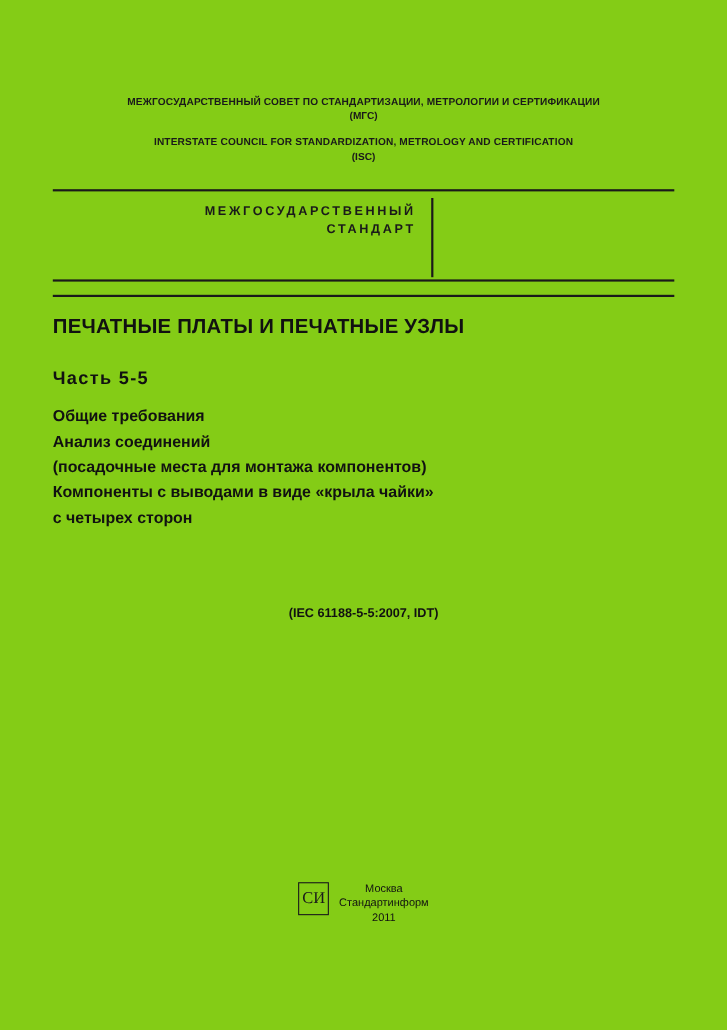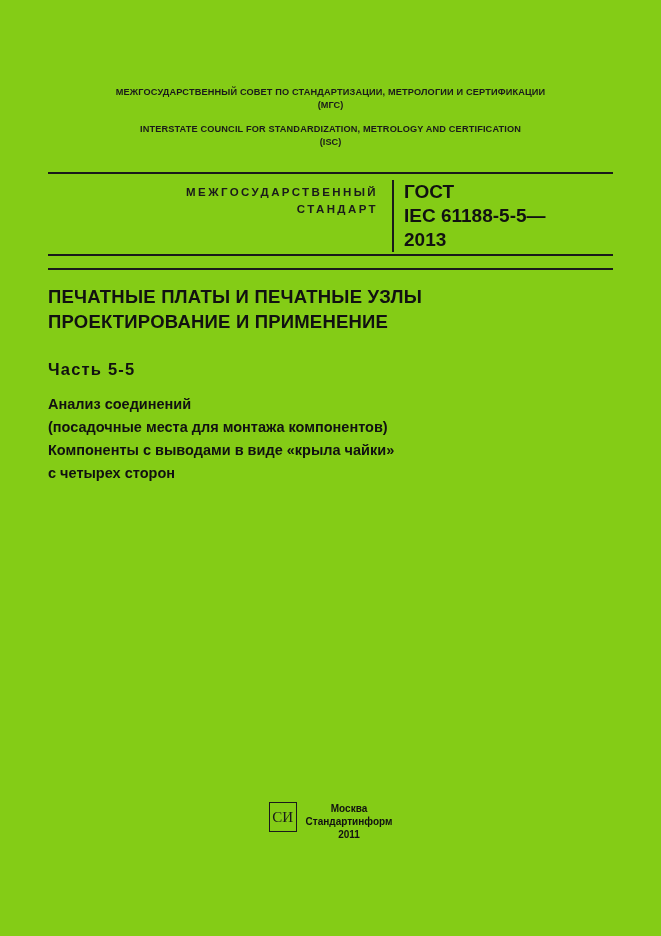--- a/index.html
+++ b/index.html
@@ -171,21 +171,21 @@
     justify-content: center;
     font-size: 15px;
     font-weight: normal;
     font-family: "Liberation Serif", serif;
     color: #1a1a1a;
     box-sizing: border-box;
   }
   .publisher {
     text-align: center;
     font-size: 10px;
-    font-weight: bold;
+    font-weight: normal;
     line-height: 13px;
     color: #111111;
     padding-top: 2px;
   }
 </style>
 </head>
 <body>
 
 <div class="page">
 
@@ -198,42 +198,38 @@
   </div>
 
   <div class="rule rule-top"></div>
 
   <div class="std-row">
     <div class="std-left">
       <div>МЕЖГОСУДАРСТВЕННЫЙ</div>
       <div>СТАНДАРТ</div>
     </div>
     <div class="std-divider"></div>
-    <div class="std-right">
-      <div>ГОСТ</div>
-      <div>IEC 61188-5-5—</div>
-      <div>2013</div>
-    </div>
   </div>
 
   <div class="rule rule-mid"></div>
   <div class="rule rule-bottom"></div>
 
   <div class="doc-title">
     <div class="doc-title-main">ПЕЧАТНЫЕ ПЛАТЫ И ПЕЧАТНЫЕ УЗЛЫ</div>
-    <div class="doc-title-main">ПРОЕКТИРОВАНИЕ И ПРИМЕНЕНИЕ</div>
     <div class="doc-part">Часть 5-5</div>
     <div class="doc-subtitle">
+      <div>Общие требования</div>
       <div>Анализ соединений</div>
       <div>(посадочные места для монтажа компонентов)</div>
       <div>Компоненты с выводами в виде «крыла чайки»</div>
       <div>с четырех сторон</div>
     </div>
   </div>
 
+  <div class="reference">(IEC 61188-5-5:2007, IDT)</div>
 
 
   <div class="footer">
     <div class="logo">СИ</div>
     <div class="publisher">
       <div>Москва</div>
       <div>Стандартинформ</div>
       <div>2011</div>
     </div>
   </div>

